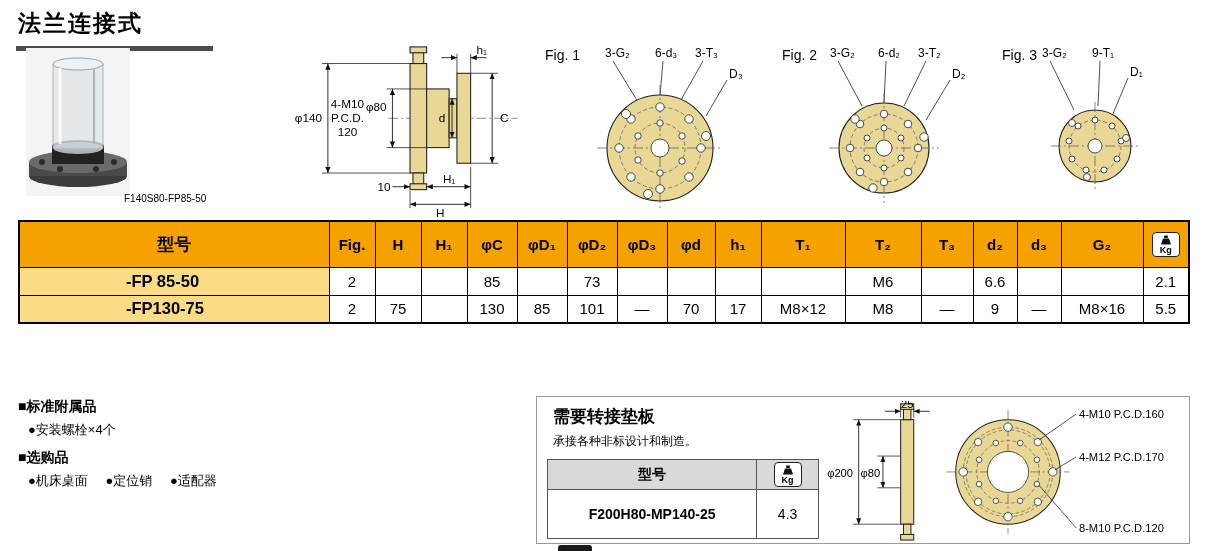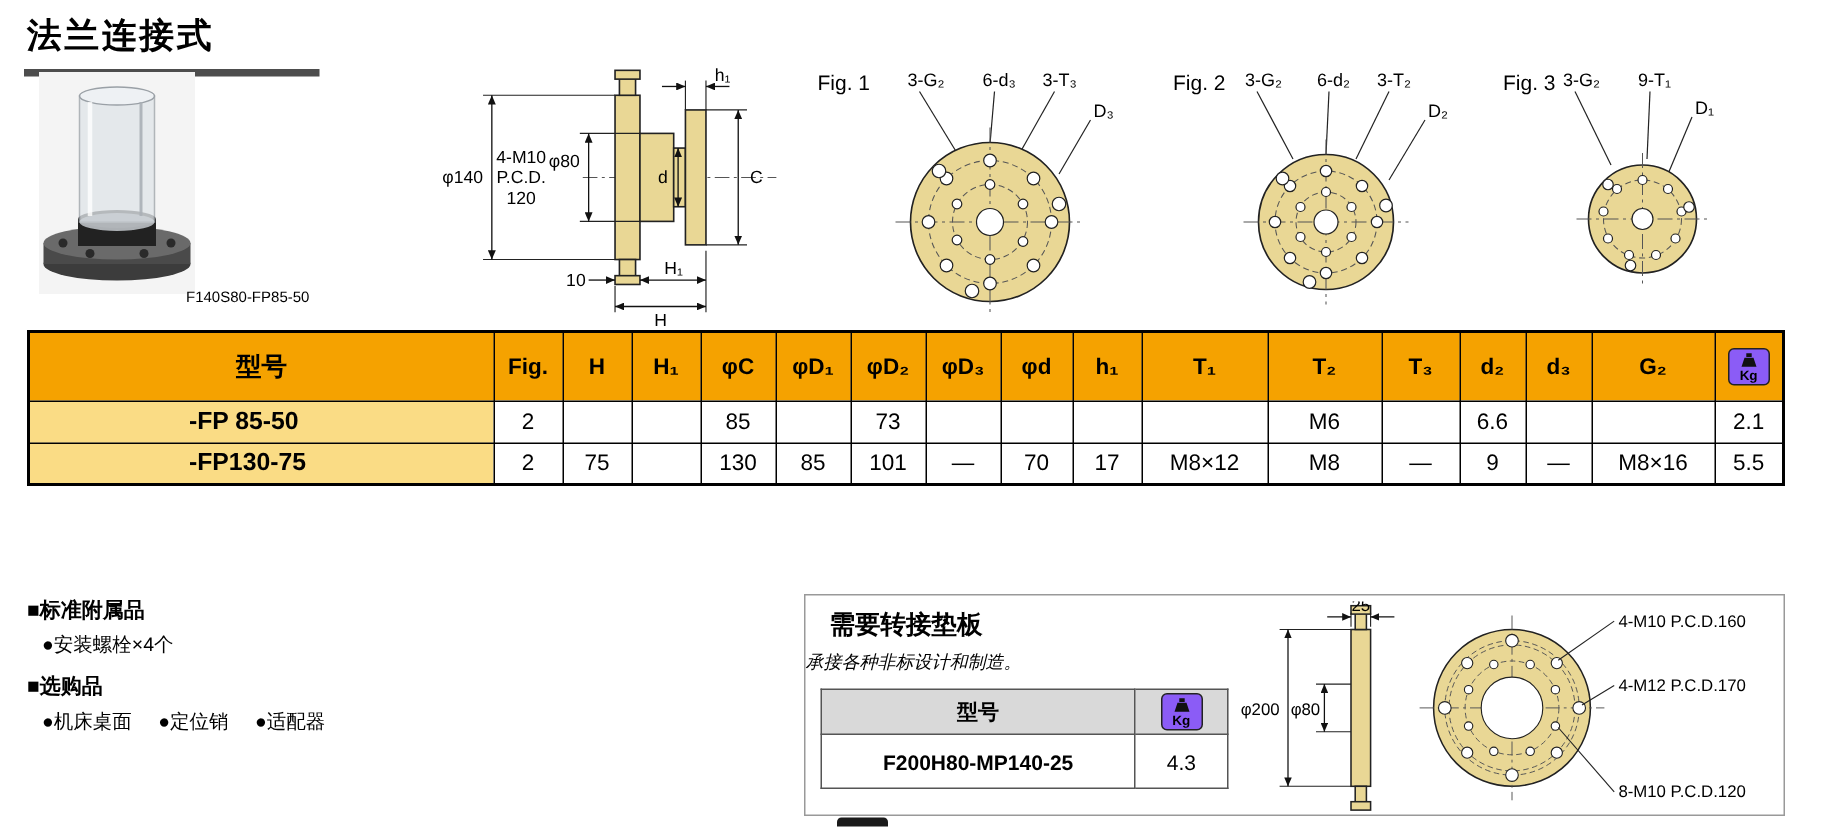--- a/index.html
+++ b/index.html
@@ -34,39 +34,39 @@
   .spec-table th { background:#F5A200; border:1px solid #000; height:46px;
     font-size:15px; font-weight:bold; text-align:center; padding:0; }
   .spec-table th:first-child { font-size:17px; }
   .spec-table td { border:1px solid #000; height:28px; text-align:center;
     font-size:15px; padding:0 2px; background:#fff; }
   .spec-table td.model { background:#FADC85; text-align:left; font-weight:bold; font-size:16.5px; }
   .first { padding-left:26px !important; }
   .cont  { padding-left:106px !important; }
 
   .kg-badge { display:inline-flex; flex-direction:column; align-items:center;
-    background:#8b5cf6; border:1.5px solid #222; border-radius:4px; padding:2px 5px 1px; line-height:1; }
+    background:#ffffff; border:1.5px solid #222; border-radius:4px; padding:2px 5px 1px; line-height:1; }
   .kg-text { font-size:9px; font-weight:bold; margin-top:1px; }
 
   
   .notes { position:absolute; left:18px; top:396px; width:480px; }
   .note-title { font-size:14px; font-weight:bold; margin-top:2px; }
   .note-items { font-size:13px; padding-left:10px; margin:5px 0 10px 0; }
   .note-items span { margin-right:14px; }
 
   
   .adapter-box { position:absolute; left:536px; top:396px; width:654px; height:148px;
     border:1px solid #999; background:#fff; }
   .adapter-title { position:absolute; left:16px; top:8px; font-size:17px; font-weight:bold; }
-  .adapter-sub { position:absolute; left:0; top:36px; font-size:12px;font-style:italic; }
+  .adapter-sub { position:absolute; left:16px; top:36px; font-size:12px; }
   .adapter-table { position:absolute; left:10px; top:62px; width:272px;
     border-collapse:collapse; border:1px solid #555; }
   .adapter-table th { background:#D9D9D9; border:1px solid #555; height:30px;
     font-size:14px; font-weight:bold; text-align:center; }
-  .adapter-table td { border:1px solid #555; height:36px; text-align:center; font-size:14px; }
+  .adapter-table td { border:1px solid #555; height:49px; text-align:center; font-size:14px; }
   .adapter-table td.amodel { font-weight:bold; }
   .adapter-drawing { position:absolute; left:262px; top:4px; }
 
   .fragment { position:absolute; left:558px; top:545px; width:34px; height:6px;
     background:#1a1a1a; border-radius:3px 3px 0 0; }
 </style>
 </head>
 <body>
 
 <div class="page">

